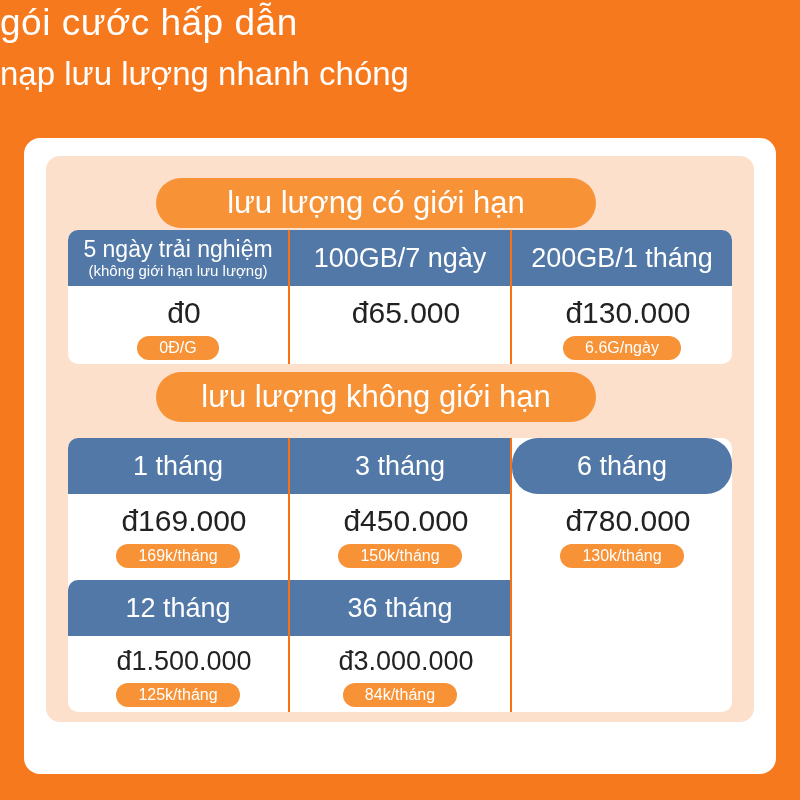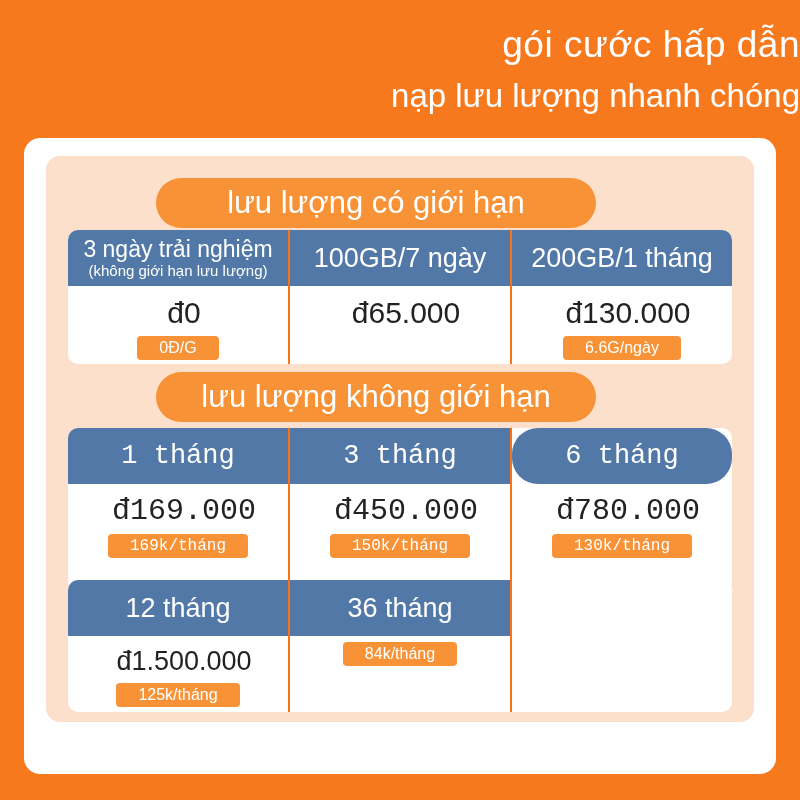--- a/index.html
+++ b/index.html
@@ -14,22 +14,21 @@
     overflow: hidden;
   }
   .page {
     position: relative;
     width: 800px;
     height: 800px;
     box-sizing: border-box;
   }
   
   .header {
-    padding-top: 22px;
-    text-align: right;
+    text-align: left;
     color: #FFFFFF;
   }
   .header .line1 {
     font-size: 37px;
     line-height: 46px;
     letter-spacing: 0.5px;
     font-weight: 400;
   }
   .header .line2 {
     font-size: 33px;
@@ -85,21 +84,21 @@
   
   .row {
     position: absolute;
     left: 22px;
     width: 664px;
     background: #FFFFFF;
     border-radius: 10px;
     box-sizing: border-box;
   }
   #row-limited { top: 74px;  height: 134px; }
-  #row-unl-1   { top: 272px; height: 164px; font-family: Liberation Mono, monospace; }
+  #row-unl-1   { top: 282px; height: 164px; }
   #row-unl-2   { top: 424px; height: 132px; }
 
   .cells {
     display: flex;
     width: 100%;
     height: 100%;
   }
   .cell {
     flex: 1 1 0;
     position: relative;
@@ -136,21 +135,21 @@
   }
   .cell-price.small { font-size: 27px; }
   .tag-wrap {
     display: flex;
     justify-content: center;
     margin-top: 6px;
   }
   .tag {
     background: #F79236;
     color: #FFFFFF;
-    border-radius: 4px;
+    border-radius: 12px;
     font-size: 16px;
     line-height: 24px;
     padding: 0 22px;
     white-space: nowrap;
   }
   .tag.blank {
     padding: 0 48px;
     color: transparent;
   }
   
@@ -185,21 +184,21 @@
   <div class="card">
     <div class="panel">
 
       <div class="banner" id="banner-limited">lưu lượng có giới hạn</div>
 
       <div class="row" id="row-limited">
         <div class="cells">
 
           <div class="cell">
             <div class="cell-head">
-              <span class="head-main small">3 ngày trải nghiệm</span>
+              <span class="head-main small">5 ngày trải nghiệm</span>
               <span class="head-sub">(không giới hạn lưu lượng)</span>
             </div>
             <div class="cell-price">đ0</div>
             <div class="tag-wrap">
               <span class="tag">0Đ/G</span>
             </div>
           </div>
 
           <div class="cell">
             <div class="cell-head">
@@ -269,20 +268,21 @@
             <div class="cell-price small">đ1.500.000</div>
             <div class="tag-wrap">
               <span class="tag">125k/tháng</span>
             </div>
           </div>
 
           <div class="cell">
             <div class="cell-head">
               <span class="head-main">36 tháng</span>
             </div>
+            <div class="cell-price small">đ3.000.000</div>
             <div class="tag-wrap">
               <span class="tag">84k/tháng</span>
             </div>
           </div>
 
           <div class="cell">
             <div class="cell-head empty"></div>
             <div class="cell-price"></div>
             <div class="tag-wrap">
               <span class="tag blank"></span>

